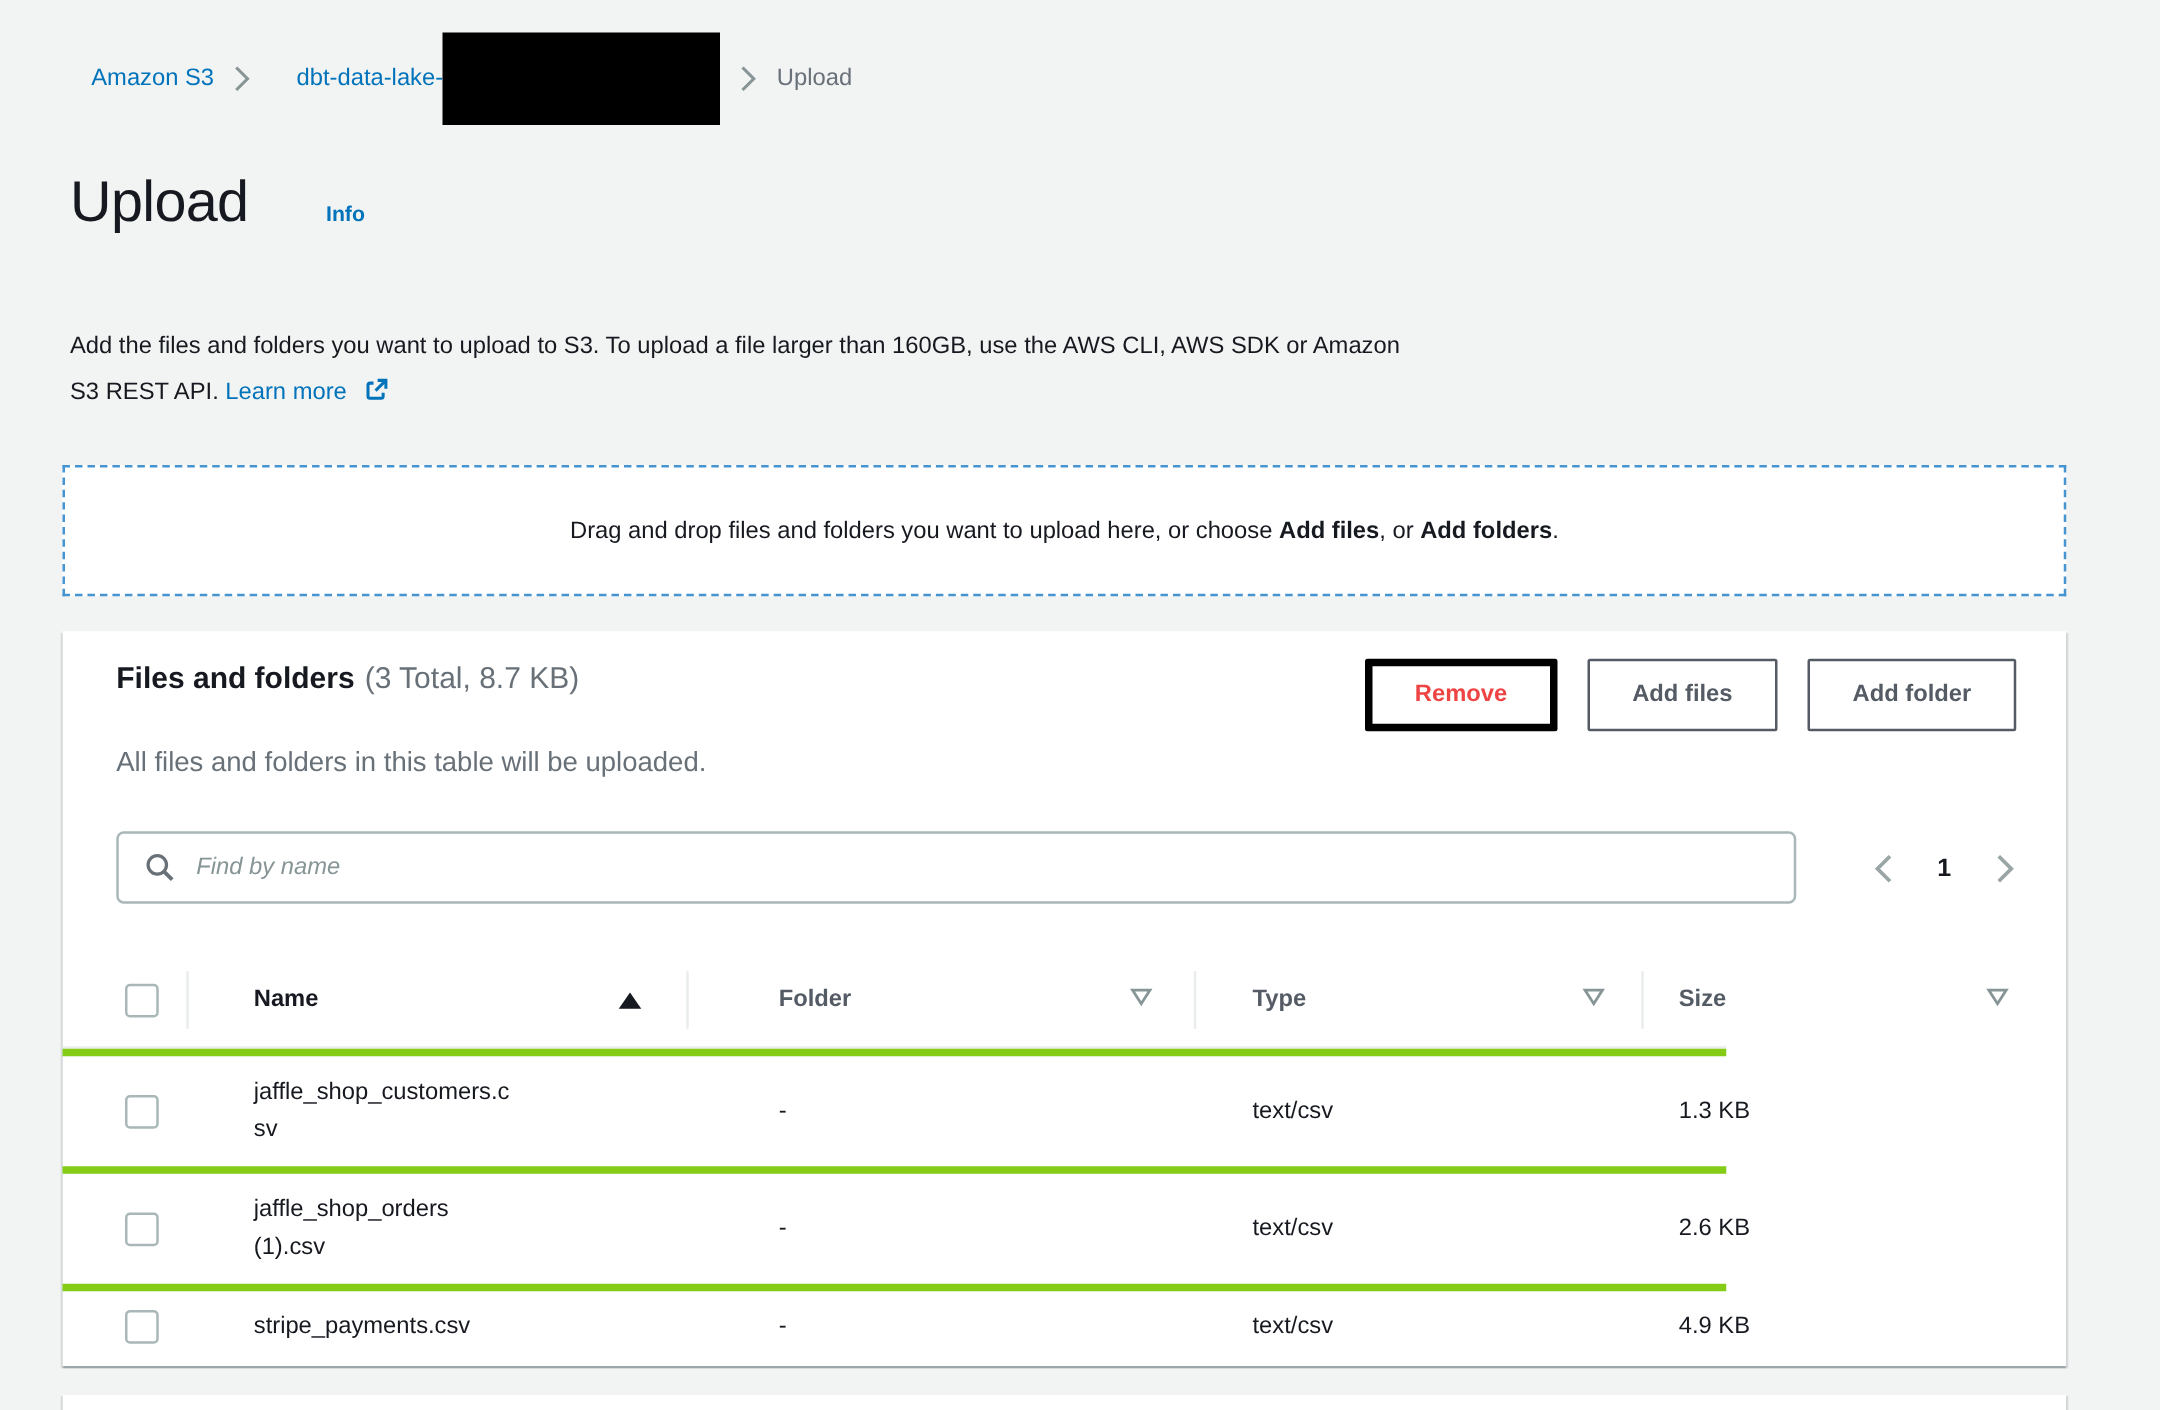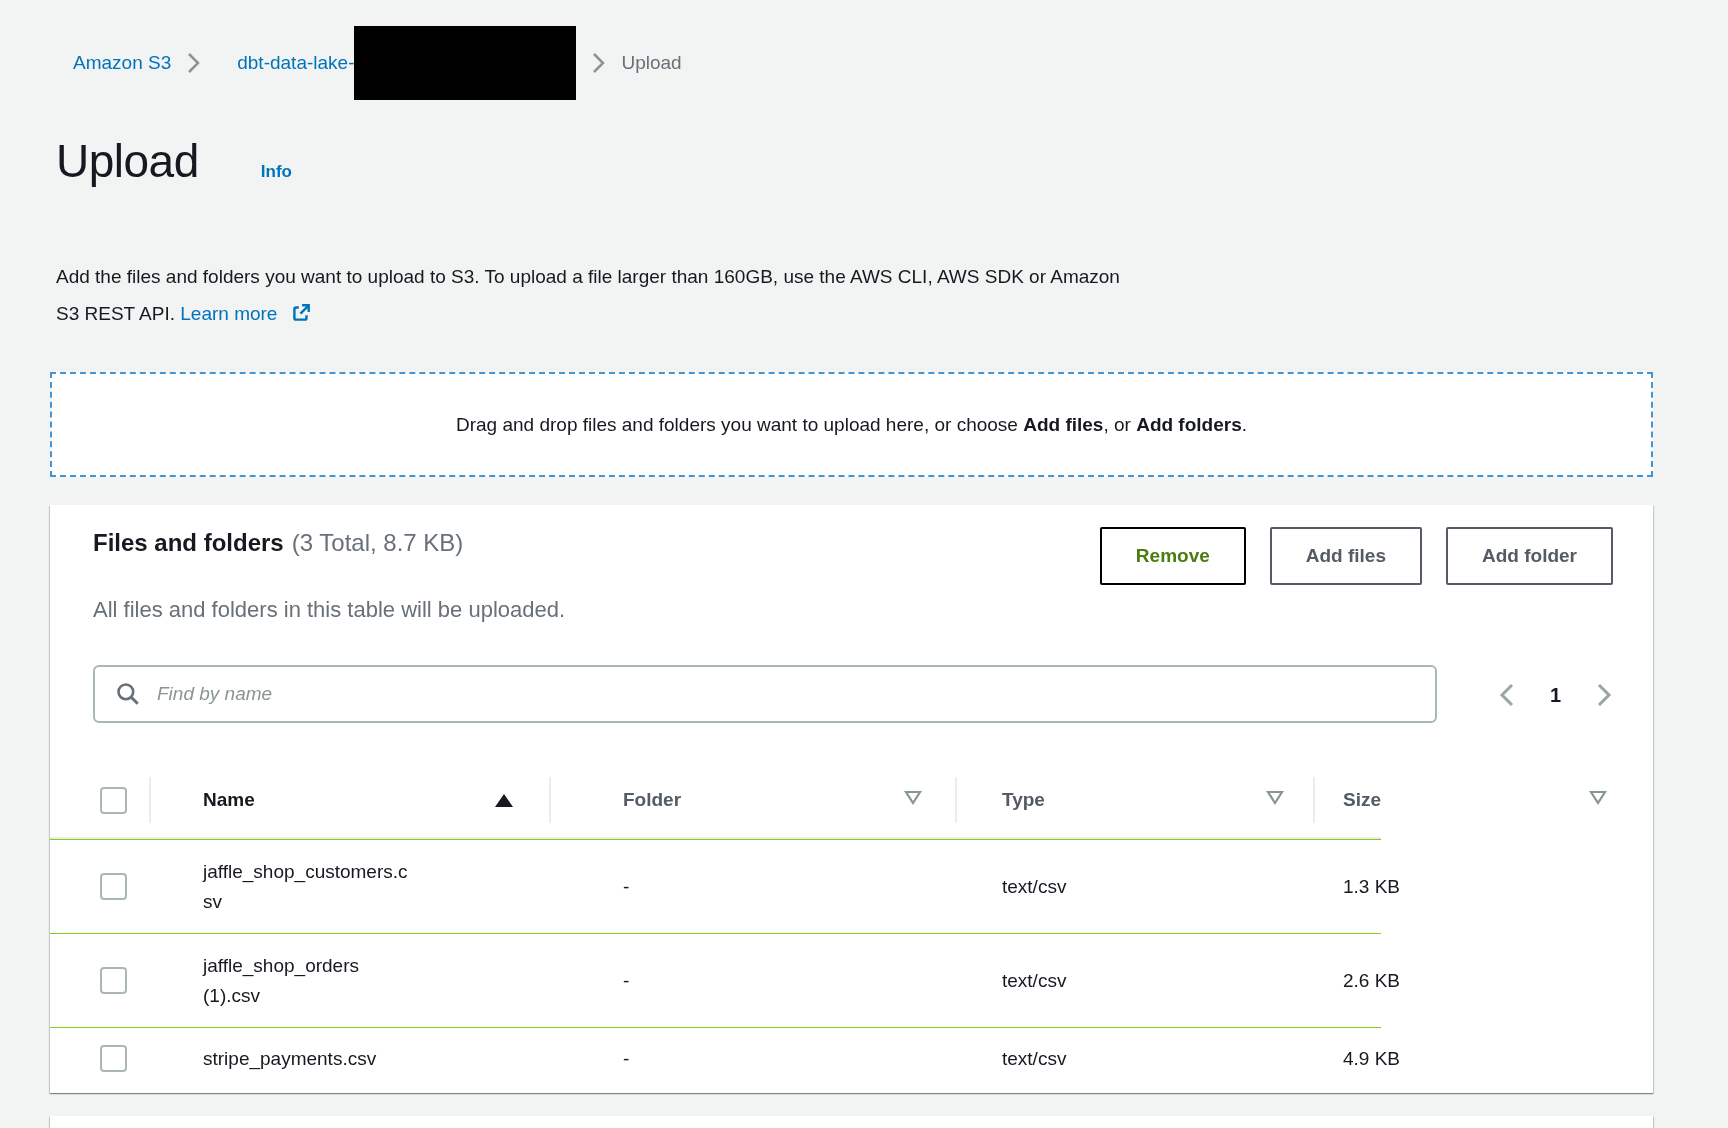--- a/index.html
+++ b/index.html
@@ -44,21 +44,21 @@
   .panel-title { position:absolute; left:43px; top:24px; font-size:24px; }
   .panel-title .t-bold { font-weight:700; color:#16191f; }
   .panel-title .t-count { font-weight:400; color:#687078; margin-left:8px; }
   .panel-desc { position:absolute; left:43px; top:92px; font-size:22px; color:#687078; }
 
   .btn-row { position:absolute; right:40px; top:22px; display:flex; gap:24px; }
   .btn {
     height:58px; padding:0 34px; background:#fff; border-radius:2px;
     font-family:inherit; font-size:19px; font-weight:700; cursor:pointer;
   }
-  .btn-disabled { border:2px solid #000000; color:#4d7c0f; cursor:default; }
+  .btn-disabled { border:6px solid #000000; color:#ef4444; cursor:default; }
   .btn-normal { border:2px solid #545b64; color:#545b64; }
 
   
   .search-wrap { position:absolute; left:43px; top:160px; width:1344px; height:58px; }
   .search-input {
     width:100%; height:100%; border:2px solid #aab7b8; border-radius:6px;
     font-family:inherit; font-size:19px; color:#16191f; padding:0 16px 0 62px; background:#fff; outline:none;
   }
   .search-input::placeholder { font-style:italic; color:#879596; }
   .search-icon { position:absolute; left:22px; top:16px; }
@@ -76,21 +76,21 @@
   .pad-name { padding-left:54px; }
   .pad-folder { padding-left:74px; }
   .pad-type { padding-left:47px; }
   .pad-size { padding-left:30px; }
   .mr-name { margin-right:36px; }
   .mr-folder { margin-right:32px; }
   .mr-type { margin-right:28px; }
   .mr-size { margin-right:45px; }
   .sort-asc { width:0; height:0; border-left:9px solid transparent; border-right:9px solid transparent; border-bottom:13px solid #16191f; }
 
-  .t-row { display:grid; grid-template-columns:99px 400px 406px 358px 340px; border-top:1px solid #84cc16; }
+  .t-row { display:grid; grid-template-columns:99px 400px 406px 358px 340px; border-top:6px solid #84cc16; }
   .t-row:first-of-type { border-top:none; }
   .row-tall { height:94px; }
   .row-short { height:62px; }
   .td { display:flex; align-items:center; font-size:19px; color:#16191f; }
   .name-text { width:210px; line-height:30px; overflow-wrap:break-word; word-break:break-word; }
 
   .cb-cell { display:flex; align-items:center; padding-left:50px; }
   .checkbox { width:27px; height:27px; border:2px solid #aab7b8; border-radius:4px; background:#fff; cursor:pointer; }
 
   

